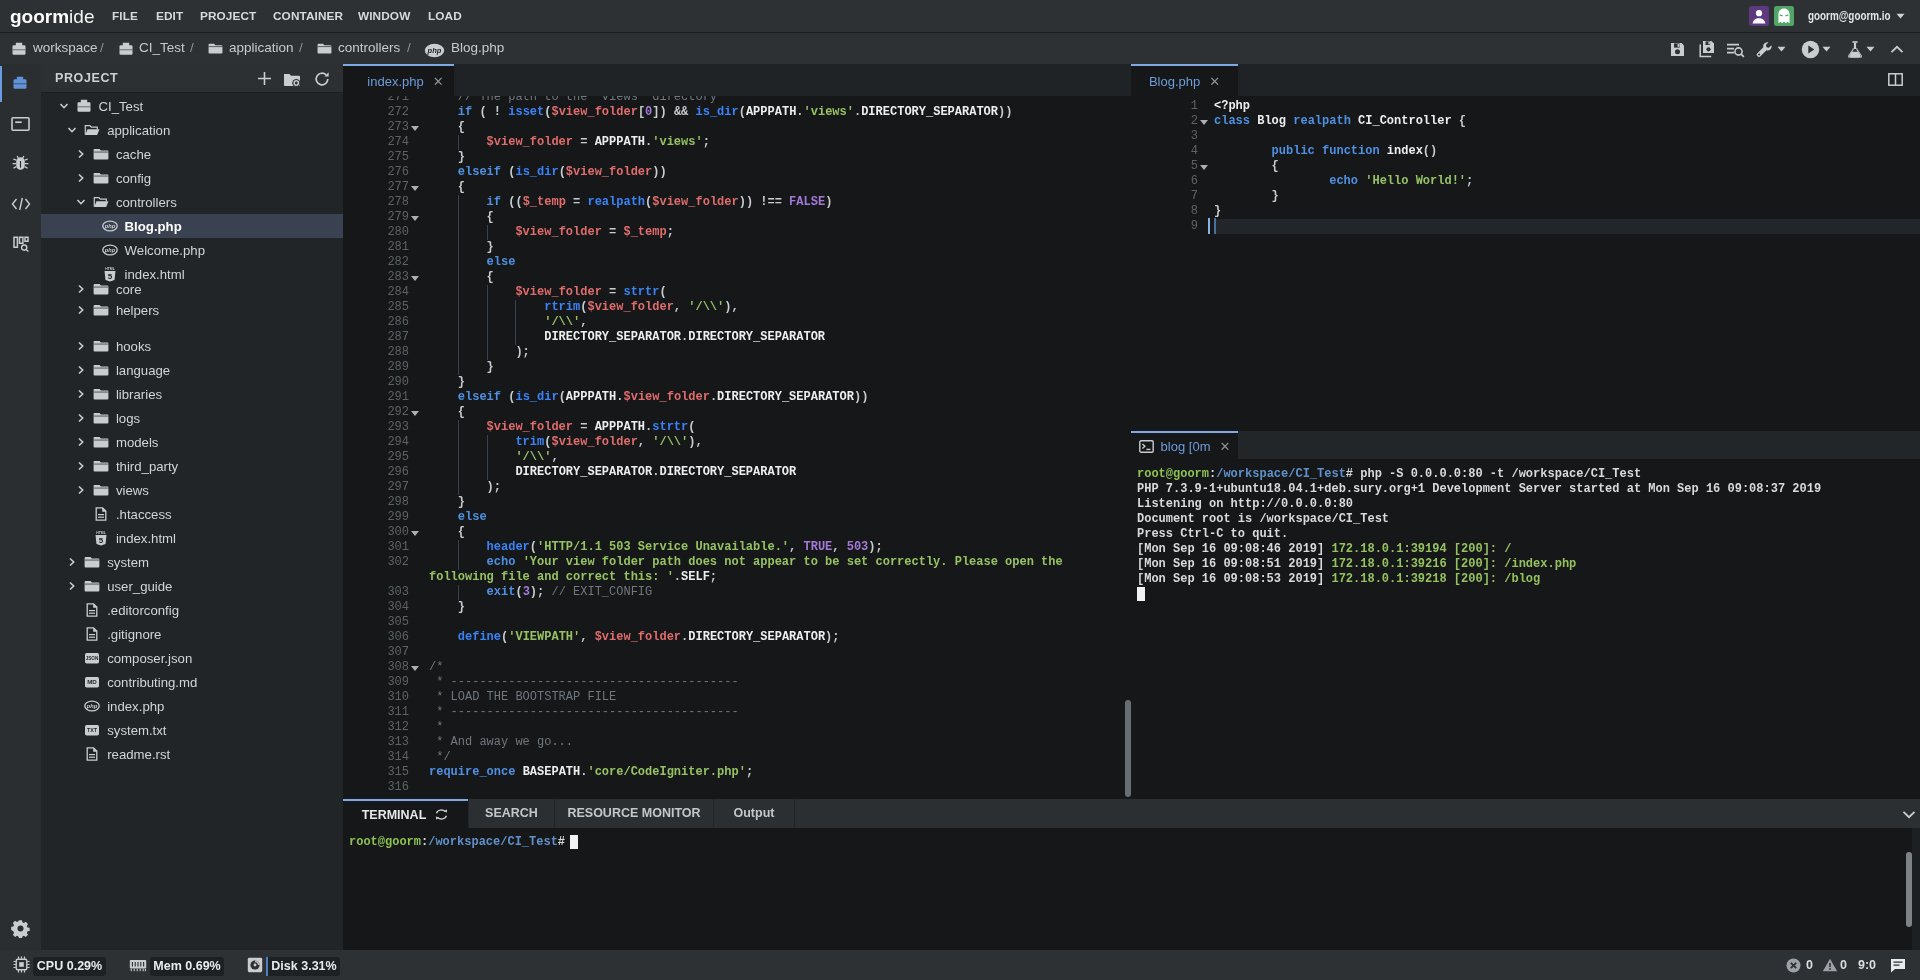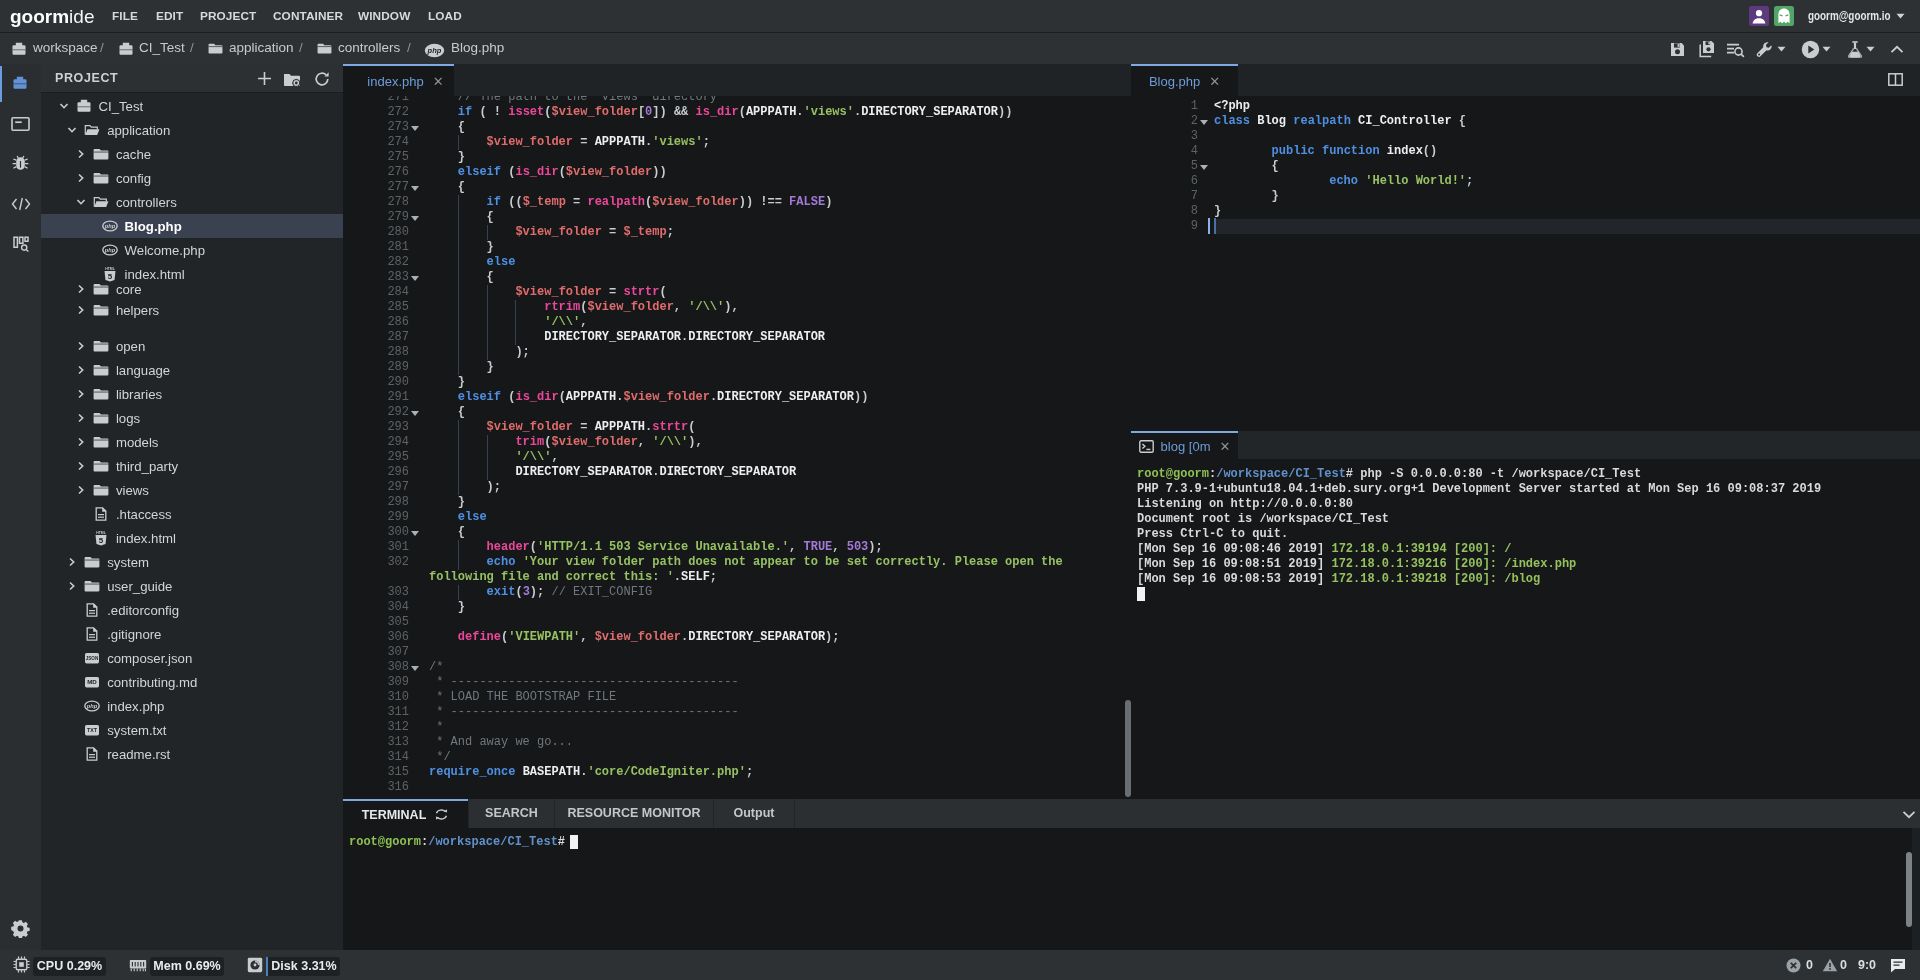--- a/index.html
+++ b/index.html
@@ -36,21 +36,21 @@
 .mono { font-family:"Liberation Mono", monospace; font-size:12px; line-height:15px; white-space:pre; }
 #tabbarL { position:absolute; left:343px; top:64px; width:788px; height:32px; background:#1f2326; }
 #tabbarR { position:absolute; left:1131px; top:64px; width:789px; height:32px; background:#1f2326; }
 .edtab { position:absolute; top:0; height:32px; background:#151719; border-top:2.5px solid #7fa9e3; color:#6d9cda; font-size:13px; display:flex; align-items:center; justify-content:center; }
 .edtab .x { color:#8b9196; font-size:13px; margin-left:9px; font-family:"Liberation Sans"; }
 #edL { position:absolute; left:343px; top:96px; width:788px; height:703px; background:#151719; overflow:hidden; }
 #edR { position:absolute; left:1131px; top:96px; width:789px; height:335px; background:#151719; overflow:hidden; }
 .gut { position:absolute; text-align:right; color:#5c6367; }
 .code { position:absolute; font-weight:700; color:#c9cdd0; }
 .code i.k { color:#4f90e2; }
-.code i.f { color:#ec4899; }
+.code i.f { color:#3b82f6; }
 .code i.v { color:#e06c6c; }
 .code i.s { color:#97c263; }
 .code i.n { color:#a379d6; }
 .code i.c { color:#70777d; font-weight:400; }
 .code i.w { color:#eceef0; }
 .guide { position:absolute; width:1px; background:#364152; }
 .fold { position:absolute; width:0; height:0; border-left:4.5px solid transparent; border-right:4.5px solid transparent; border-top:5.5px solid #aab0b4; }
 
 .term { font-family:"Liberation Mono", monospace; font-size:12px; line-height:15px; white-space:pre; font-weight:700; color:#d8dadc; }
 .term i.g { color:#8ec153; }
@@ -420,21 +420,21 @@
       <svg width="12" height="12" viewBox="0 0 12 12">
         <path fill="none" stroke="#c9cdd0" stroke-width="1.6" d="M4 2.5l3.7 3.5L4 9.5"></path>
       </svg>
     </span>
     <span class="ticon">
       <svg width="16" height="16" viewBox="0 0 16 16">
         <path fill="#c9cdd0" d="M1.5 3h5l1.4 1.6h6.6c.5 0 .9.4.9.9v7c0 .5-.4.9-.9.9H1.5c-.5 0-.9-.4-.9-.9V3.9c0-.5.4-.9.9-.9z"></path>
         <rect x="0.6" y="5.6" width="14.9" height="0.9" fill="#212528" opacity="0.8"></rect>
       </svg>
     </span>
-    <span class="tname">open</span>
+    <span class="tname">hooks</span>
   </div>
 <div class="trow" style="top:358px;padding-left:31.9px">
     <span class="tchev">
       <svg width="12" height="12" viewBox="0 0 12 12">
         <path fill="none" stroke="#c9cdd0" stroke-width="1.6" d="M4 2.5l3.7 3.5L4 9.5"></path>
       </svg>
     </span>
     <span class="ticon">
       <svg width="16" height="16" viewBox="0 0 16 16">
         <path fill="#c9cdd0" d="M1.5 3h5l1.4 1.6h6.6c.5 0 .9.4.9.9v7c0 .5-.4.9-.9.9H1.5c-.5 0-.9-.4-.9-.9V3.9c0-.5.4-.9.9-.9z"></path>

